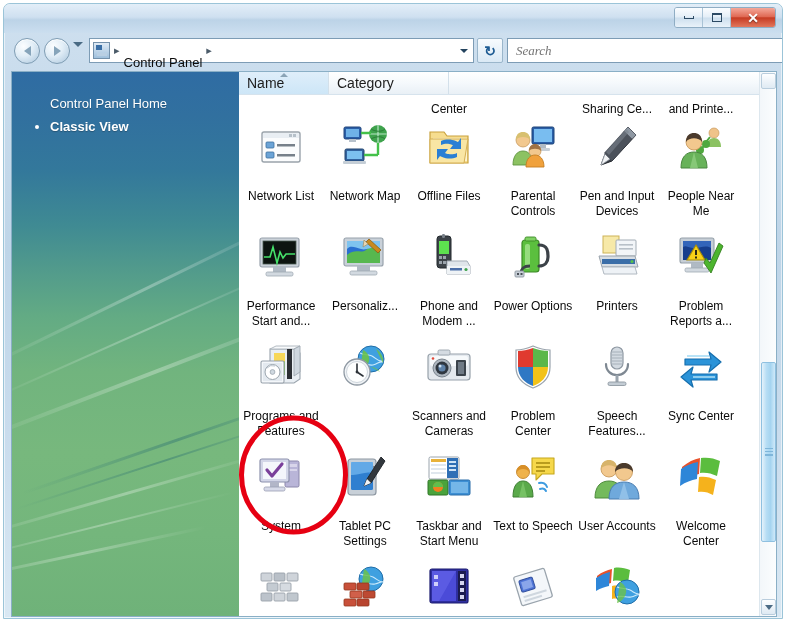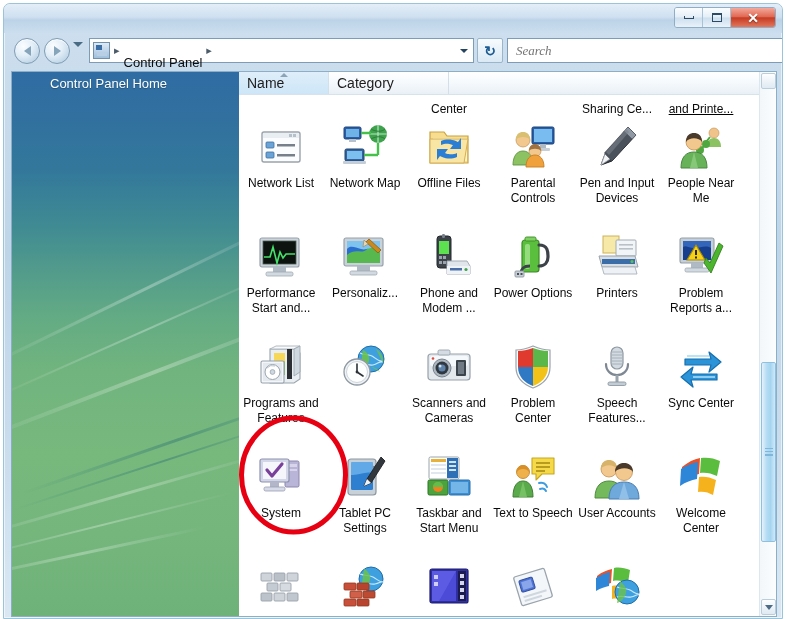--- a/index.html
+++ b/index.html
@@ -301,20 +301,21 @@
     position: absolute;
     background: linear-gradient(to right, rgba(20,90,110,0) 0%, rgba(20,90,110,0.33) 55%, rgba(20,90,110,0) 100%);
     transform-origin: left center;
     pointer-events: none;
   }
 
   #navpane-links {
     position: absolute;
     left: 0; top: 0;
     width: 100%;
+    padding-top: 20px;
   }
   .nav-link {
     position: relative;
     padding: 4px 10px 4px 38px;
     font-size: 13px;
     color: #ffffff;
     cursor: default;
     white-space: nowrap;
     text-shadow: 0 1px 1px rgba(0,0,0,0.25);
   }
@@ -406,21 +407,21 @@
     align-items: center;
     cursor: default;
   }
   .iconart {
     width: 48px;
     height: 48px;
     position: relative;
     flex: 0 0 auto;
   }
   .iconlabel {
-    margin-top: 5px;
+    margin-top: 18px;
     font-size: 12px;
     line-height: 15px;
     color: #0a0a0a;
     text-align: center;
     width: 82px;
     word-wrap: break-word;
   }
 
   
   #scrollbar {
@@ -560,20 +561,24 @@
       <div class="streak-dark" style="left:10px;  top:420px; width:300px; height:3px;  transform:rotate(-19deg);"></div>
       <div class="streak-dark" style="left:4px;   top:436px; width:290px; height:2px;  transform:rotate(-18deg);"></div>
       <div class="streak" style="left:-60px; top:470px; width:330px; height:3px;  transform:rotate(-16deg);"></div>
       <div class="streak" style="left:-70px; top:492px; width:300px; height:2px;  transform:rotate(-14deg);"></div>
       <div class="streak" style="left:-80px; top:512px; width:280px; height:3px;  transform:rotate(-12deg);"></div>
 
       <div id="navpane-links">
         <div class="nav-link">
           <span>Control Panel Home</span>
         </div>
+        <div class="nav-link selected">
+          <span class="nav-bullet"></span>
+          <span>Classic View</span>
+        </div>
       </div>
     </div>
 
     <div id="contentpane">
 
       <div id="columnheader">
         <div class="colhdr active" id="colhdr-name">
           <span>Name</span>
           <span class="sort-arrow"></span>
         </div>
@@ -595,21 +600,21 @@
             </div>
             <div class="iconcell" style="padding-top:0;">
               <div class="iconlabel">Center</div>
             </div>
             <div class="iconcell" style="padding-top:0;">
               <div class="iconlabel"></div>
             </div>
             <div class="iconcell" style="padding-top:0;">
               <div class="iconlabel">Sharing Ce...</div>
             </div>
-            <div class="iconcell" style="padding-top:0;text-decoration:underline;">
+            <div class="iconcell" style="padding-top:0;">
               <div class="iconlabel">and Printe...</div>
             </div>
           </div>
 
           <div class="iconrow">
 
             <div class="iconcell">
               <div class="iconart">
                 <svg width="48" height="48" viewBox="0 0 48 48">
                   <rect x="5" y="9" width="38" height="30" rx="2" fill="#fbfcfd" stroke="#9aa3ab" stroke-width="1.4"></rect>

